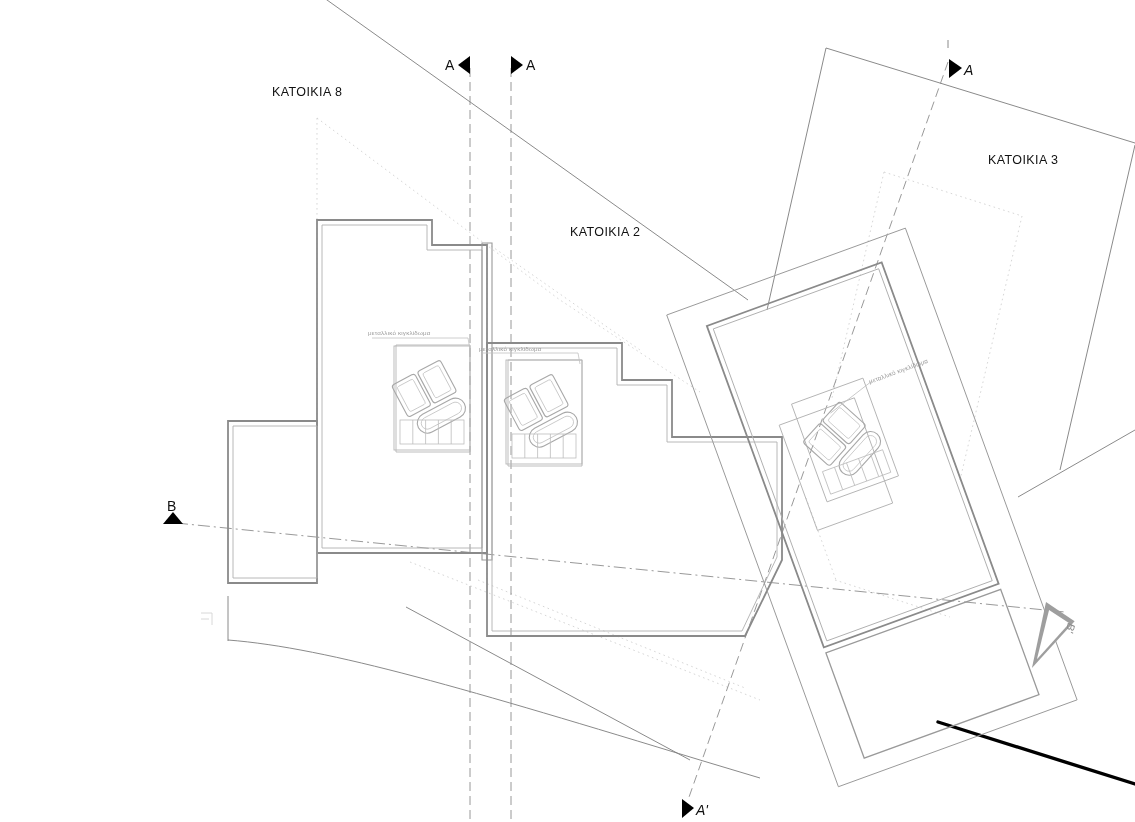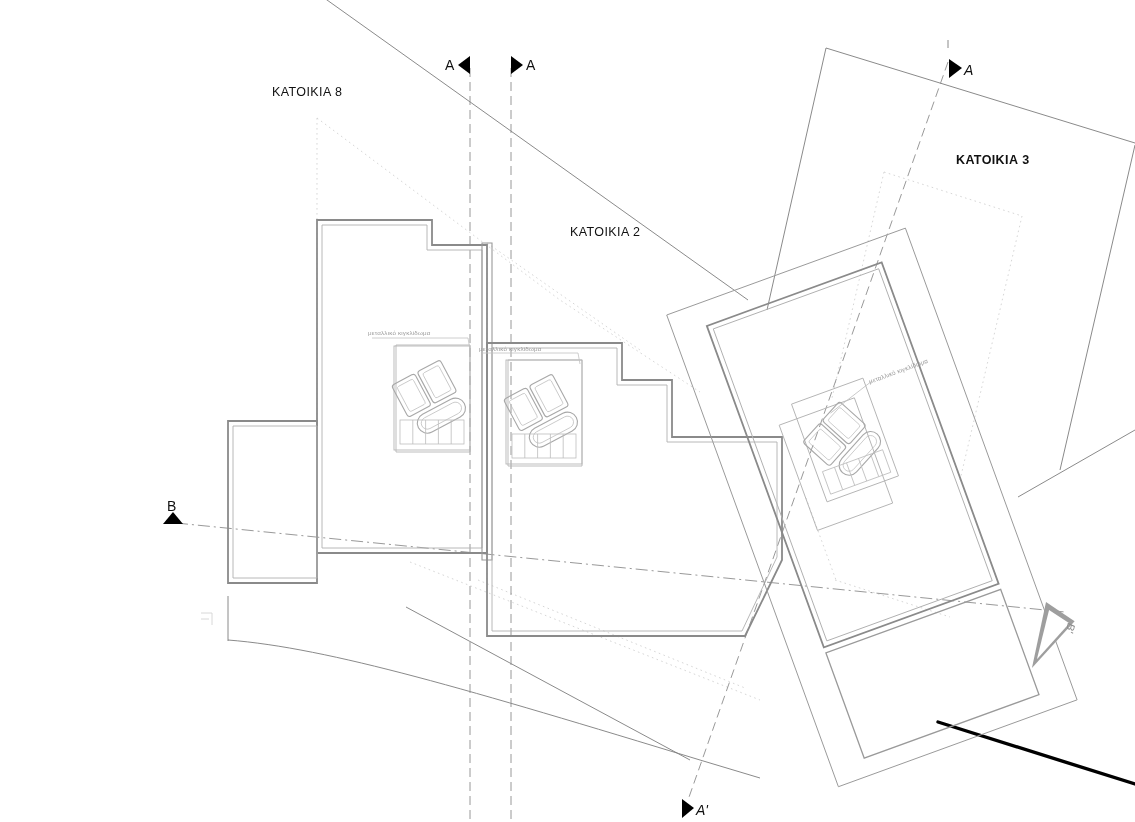--- a/index.html
+++ b/index.html
@@ -186,21 +186,21 @@
 
     <g fill="none" stroke="#d4d4d4" stroke-width="0.9">
       <path d="M 201 613 L 212 613 L 212 625"></path>
       <path d="M 201 619 L 209 619"></path>
     </g>
 
   </svg>
 
   <div class="lbl lbl-house" style="left:272px;top:85px;">ΚΑΤΟΙΚΙΑ 8</div>
   <div class="lbl lbl-house" style="left:553px;top:225px;margin-left:17px;">ΚΑΤΟΙΚΙΑ 2</div>
-  <div class="lbl lbl-house" style="left:956px;top:153px;font-weight:bold;">ΚΑΤΟΙΚΙΑ 3</div>
+  <div class="lbl lbl-house" style="left:988px;top:153px;">ΚΑΤΟΙΚΙΑ 3</div>
 
   <div class="lbl lbl-sec" style="left:445px;top:57px;">A</div>
   <div class="lbl lbl-sec" style="left:526px;top:57px;">A</div>
   <div class="lbl lbl-sec-it" style="left:964px;top:62px;">A</div>
   <div class="lbl lbl-sec-it" style="left:696px;top:802px;">A'</div>
   <div class="lbl lbl-sec" style="left:167px;top:498px;">B</div>
   <div class="lbl lbl-sec-it" style="left:1066px;top:622px;color:#8d8d8d;font-size:11px;transform:rotate(104deg);">B'</div>
 
   <div class="lbl lbl-rail" style="left:368px;top:329px;">μεταλλικό κιγκλίδωμα</div>
   <div class="lbl lbl-rail" style="left:479px;top:345px;">μεταλλικό κιγκλίδωμα</div>

